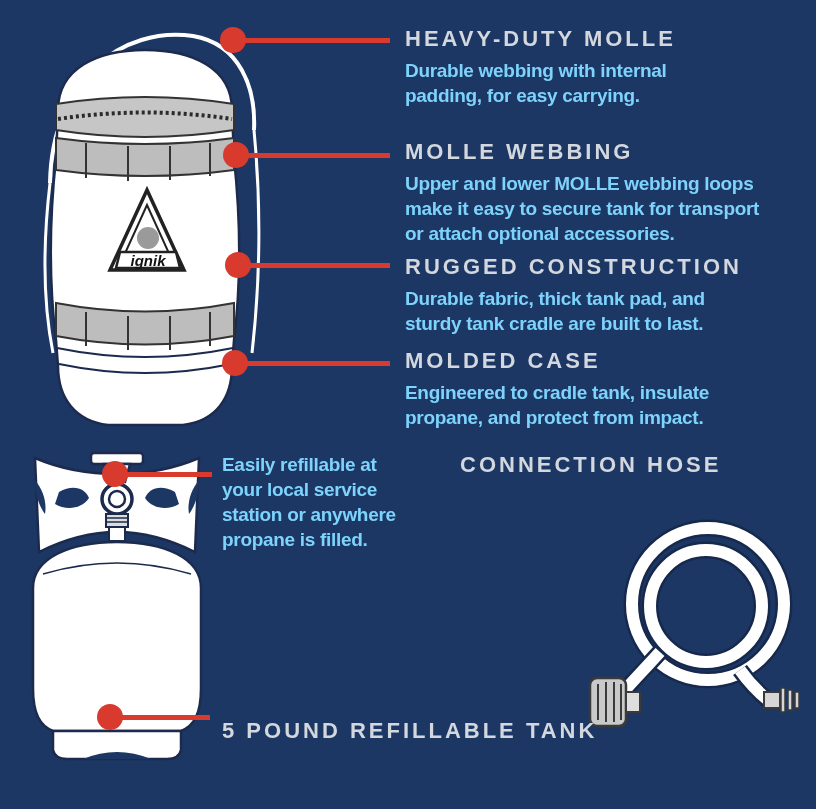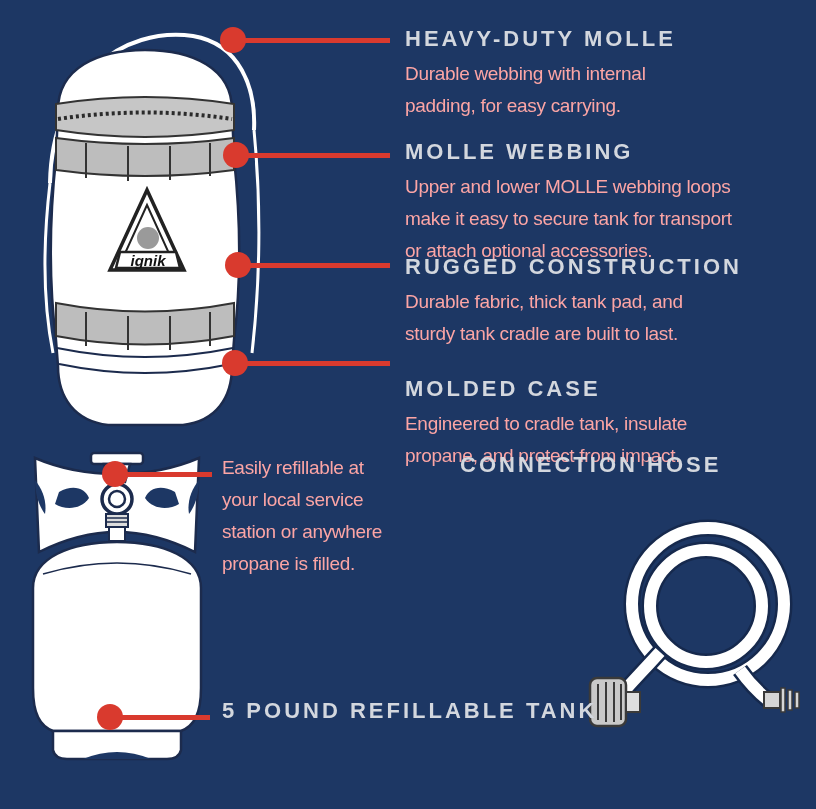--- a/index.html
+++ b/index.html
@@ -9,22 +9,22 @@
     font-family:"Liberation Sans","DejaVu Sans",sans-serif;
   }
   .callout{position:absolute;}
   .callout .title{
     margin:0 0 6px 0;
     font-size:22px;font-weight:bold;letter-spacing:3px;
     color:#d3d7de;white-space:nowrap;
   }
   .callout .body{
     margin:0;
-    font-size:19px;font-weight:normal;letter-spacing:-0.3px;
-    line-height:32px;color:#fca5a5;white-space:pre-line;
+    font-size:19px;font-weight:bold;letter-spacing:-0.3px;
+    line-height:25px;color:#7dd3fc;white-space:pre-line;
   }
   .dot{
     position:absolute;width:26px;height:26px;border-radius:50%;
     background:#d93a2e;
   }
   .lead{
     position:absolute;height:5px;background:#d93a2e;
   }
   svg{position:absolute;display:block;}
 </style>
@@ -165,34 +165,34 @@
 make it easy to secure tank for transport
 or attach optional accessories.</p>
   </div>
 
   <div class="callout" style="left:405px;top:254px;">
     <h2 class="title">RUGGED CONSTRUCTION</h2>
     <p class="body">Durable fabric, thick tank pad, and
 sturdy tank cradle are built to last.</p>
   </div>
 
-  <div class="callout" style="left:405px;top:348px;margin-top:28px;">
+  <div class="callout" style="left:405px;top:348px;">
     <h2 class="title">MOLDED CASE</h2>
     <p class="body">Engineered to cradle tank, insulate
 propane, and protect from impact.</p>
   </div>
 
   <div class="callout" style="left:222px;top:452px;">
     <p class="body">Easily refillable at
 your local service
 station or anywhere
 propane is filled.</p>
   </div>
 
   <div class="callout" style="left:460px;top:452px;">
     <h2 class="title">CONNECTION HOSE</h2>
   </div>
 
-  <div class="callout" style="left:222px;top:698px;">
+  <div class="callout" style="left:222px;top:718px;">
     <h2 class="title">5 POUND REFILLABLE TANK</h2>
   </div>
 
 </div>
 
 </body></html>

